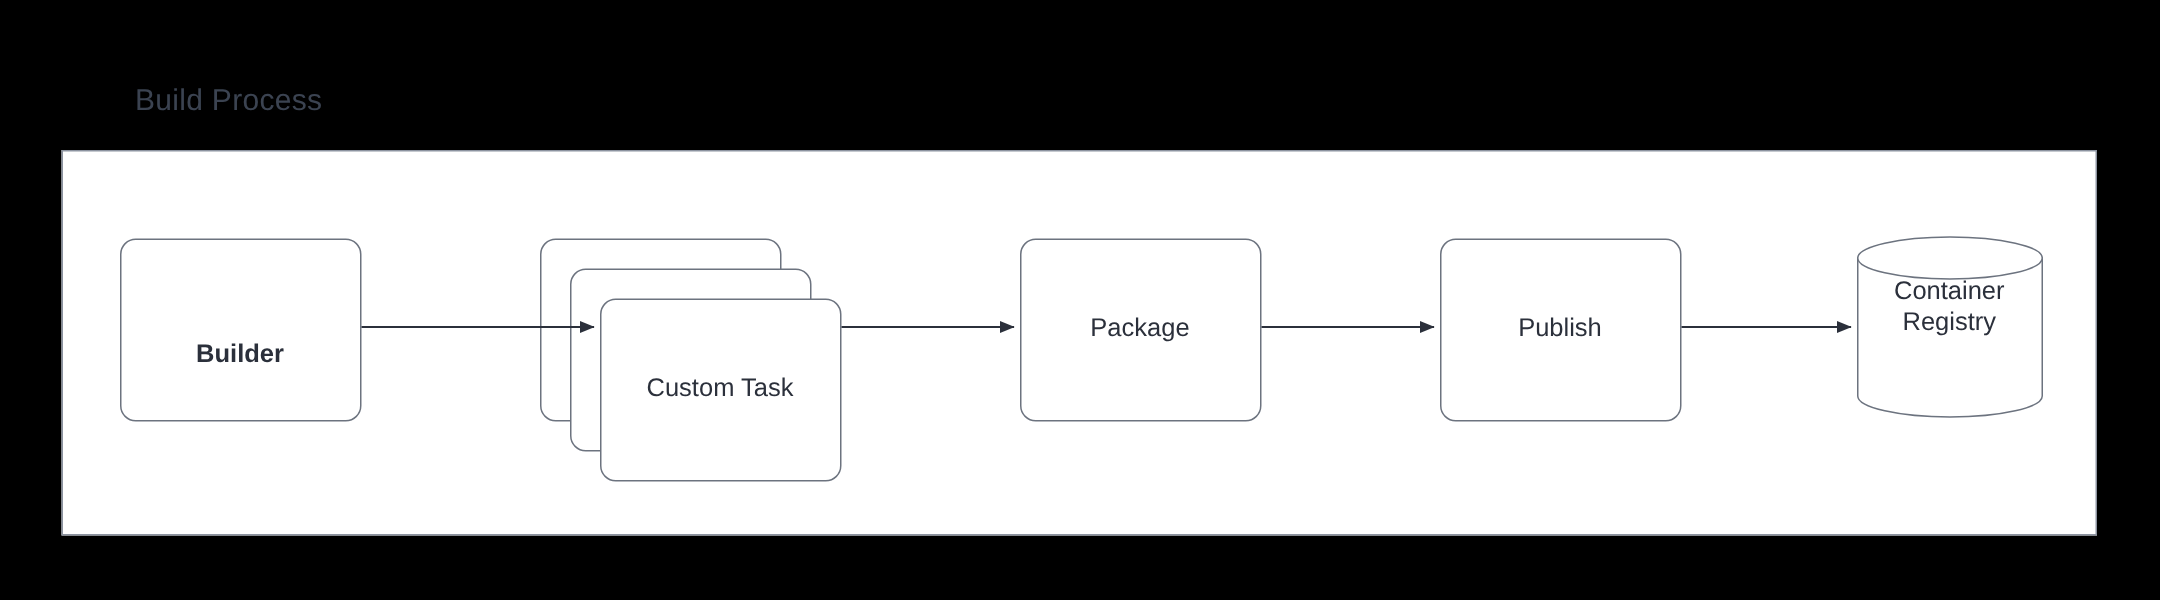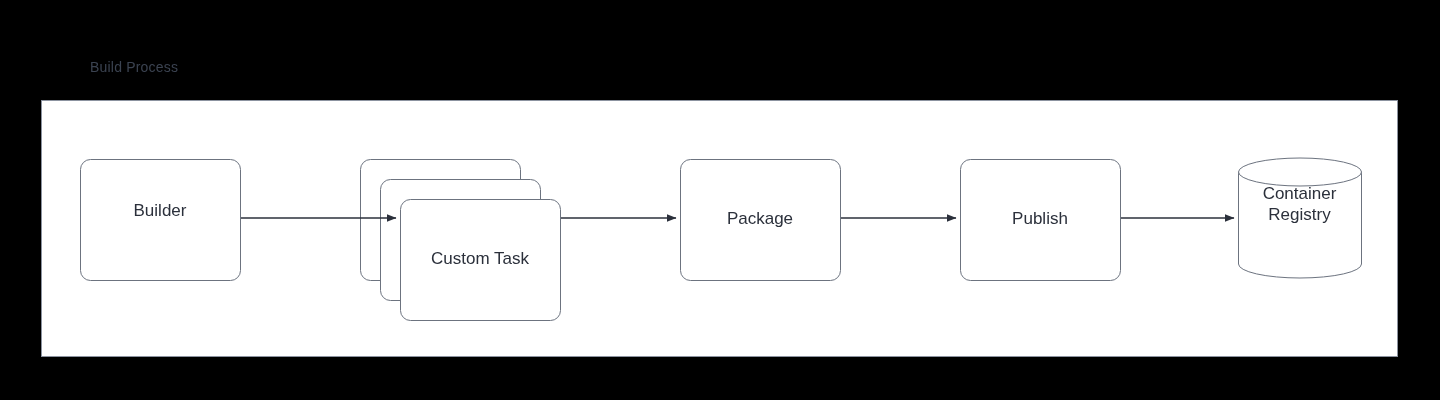--- a/index.html
+++ b/index.html
@@ -17,21 +17,21 @@
   #diagram-root {
     position: absolute;
     left: 0; top: 0;
     width: 1440px;
     height: 400px;
   }
   .group-title {
     position: absolute;
     left: 90px;
     top: 56px;
-    font-size: 14px;
+    font-size: 20px;
     line-height: 22px;
     color: #3b4351;
     letter-spacing: 0.2px;
     white-space: nowrap;
   }
   .panel {
     position: absolute;
     left: 41px;
     top: 100px;
     width: 1357px;
@@ -91,21 +91,21 @@
       <path d="M1238.5,172 L1238.5,264 A61.5,14 0 0 0 1361.5,264 L1361.5,172 Z" fill="#ffffff" stroke="#6c737f" stroke-width="1"></path>
       <ellipse cx="1300" cy="172" rx="61.5" ry="14" fill="#ffffff" stroke="#6c737f" stroke-width="1"></ellipse>
     </g>
 
     <line x1="241" y1="218" x2="396" y2="218" stroke="#2b303b" stroke-width="1.4" marker-end="url(#arrowhead)"></line>
     <line x1="561" y1="218" x2="676" y2="218" stroke="#2b303b" stroke-width="1.4" marker-end="url(#arrowhead)"></line>
     <line x1="841" y1="218" x2="956" y2="218" stroke="#2b303b" stroke-width="1.4" marker-end="url(#arrowhead)"></line>
     <line x1="1121" y1="218" x2="1234" y2="218" stroke="#2b303b" stroke-width="1.4" marker-end="url(#arrowhead)"></line>
   </svg>
 
-  <div class="node-label" style="left:80px; top:200px; width:160px;">Builder</div>
+  <div class="node-label" style="left:80px; top:225px; width:160px;font-weight:bold;">Builder</div>
 
   <div class="node-label" style="left:400px; top:248px; width:160px;">Custom Task</div>
 
   <div class="node-label" style="left:960px; top:208px; width:160px;">Publish</div>
 
   <div class="node-label" style="left:680px; top:208px; width:160px;">Package</div>
 
   <div class="node-label" style="left:1238px; top:183px; width:123px;">Container
 Registry</div>
 

